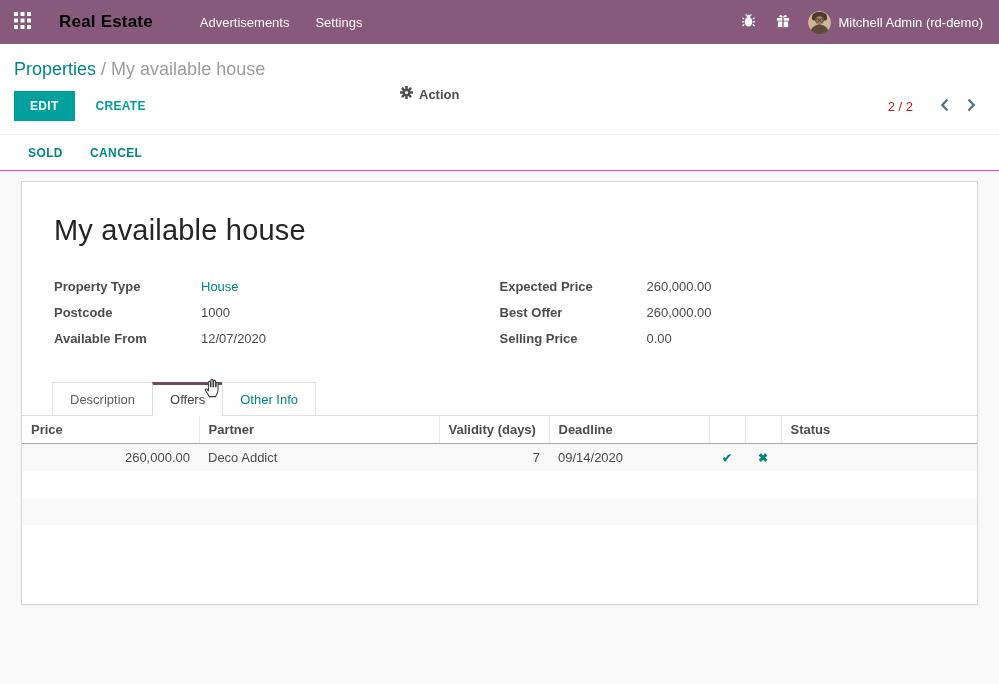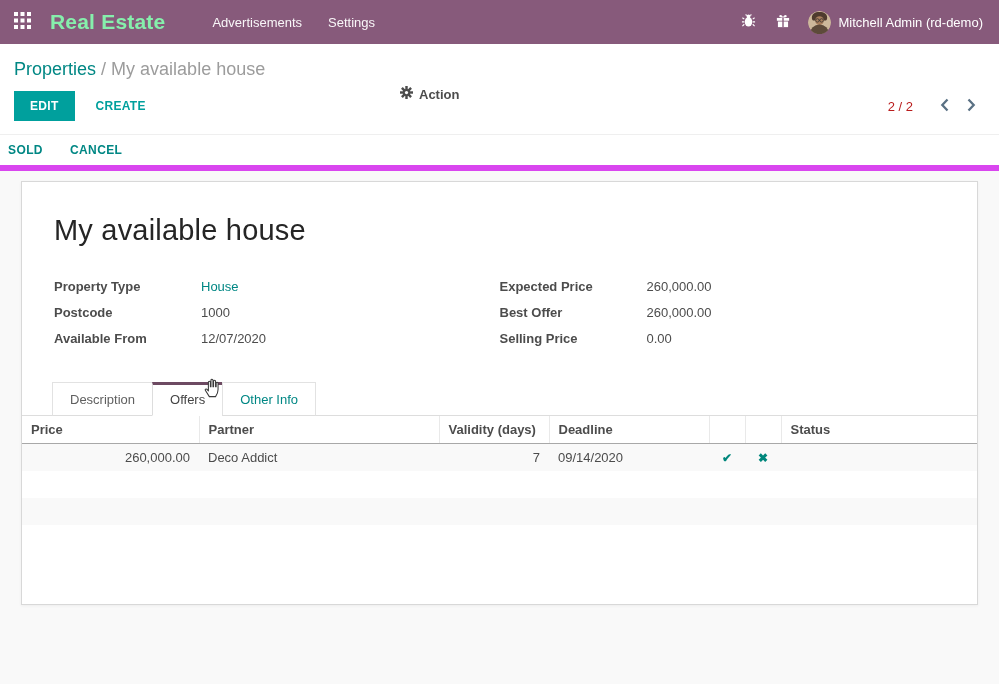--- a/index.html
+++ b/index.html
@@ -12,21 +12,21 @@
     overflow: hidden;
   }
   button { font-family: "Liberation Sans", sans-serif; cursor: pointer; }
 
   
   .navbar {
     height: 44px; background: #875A7B; color: #fff;
     display: flex; align-items: center; padding: 0 16px 0 14px;
   }
   .apps-btn { background: none; border: none; display: flex; align-items: center; }
-  .brand { font-size: 21px; font-weight: 700; margin-left: 19px; color: #86efac; background: none; border: none; letter-spacing: .2px; }
+  .brand { font-size: 17px; font-weight: 700; margin-left: 28px; color: #000000; background: none; border: none; letter-spacing: .2px; }
   .nav-menus { display: flex; margin-left: 34px; }
   .nav-menus button { background: none; border: none; color: rgba(255,255,255,.95); font-size: 13px; padding: 0 13px; height: 44px; }
   .nav-right { margin-left: auto; display: flex; align-items: center; }
   .systray-btn { background: none; border: none; padding: 0 10px; display: flex; align-items: center; }
   .user-menu { background: none; border: none; display: flex; align-items: center; color: #fff; font-size: 13px; margin-left: 8px; }
   .avatar { width: 23px; height: 23px; border-radius: 50%; overflow: hidden; margin-right: 8px; flex: 0 0 auto; }
 
   
   .control-panel { background: #fff; }
   .breadcrumb { padding: 15px 0 2px 14px; font-size: 18px; }
@@ -36,21 +36,21 @@
   .btn-edit { background: #00A09D; border: 1px solid #00A09D; color: #fff; font-size: 12px; font-weight: 700; padding: 7px 15px; letter-spacing: .3px; }
   .btn-create { background: none; border: none; color: #00A09D; font-size: 12px; font-weight: 700; margin-left: 21px; letter-spacing: .3px; }
   .action-menu { position: absolute; left: 400px; top: 4px; background: none; border: none; display: flex; align-items: center; gap: 6px; color: #4c4c4c; font-size: 13px; font-weight: 700; }
   .pager { margin-left: auto; display: flex; align-items: center; }
   .pager-value { font-size: 13px; color: #b91c1c; margin-right: 18px; }
   .pager-btn { background: none; border: none; padding: 2px 9px; display: flex; align-items: center; }
 
   
   .statusbar {
     background: #fff; height: 37px; display: flex; align-items: center;
-    padding: 0 8px; gap: 27px; border-top: 1px solid #efefef; border-bottom: 6px solid #d946ef;
+    padding: 0 28px; gap: 27px; border-top: 1px solid #efefef; border-bottom: 1px solid #d946ef;
   }
   .statusbar button { background: none; border: none; color: #008784; font-size: 12px; font-weight: 700; letter-spacing: .4px; padding: 0; }
 
   
   .content { padding-top: 10px; }
   .sheet {
     width: 957px; height: 424px; margin: 0 auto; background: #fff;
     border: 1px solid #d8d8d8; box-shadow: 0 1px 3px rgba(0,0,0,.05);
     padding: 20px 32px 0; overflow: hidden;
   }

